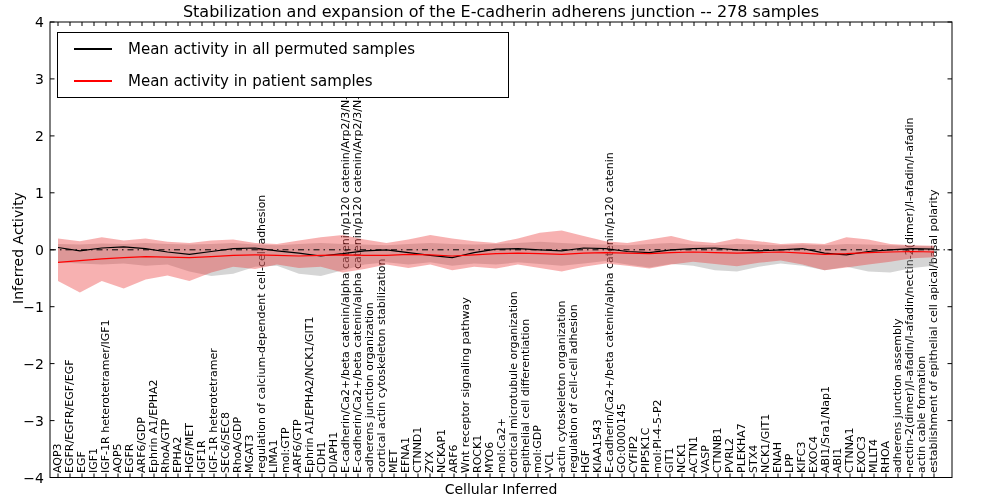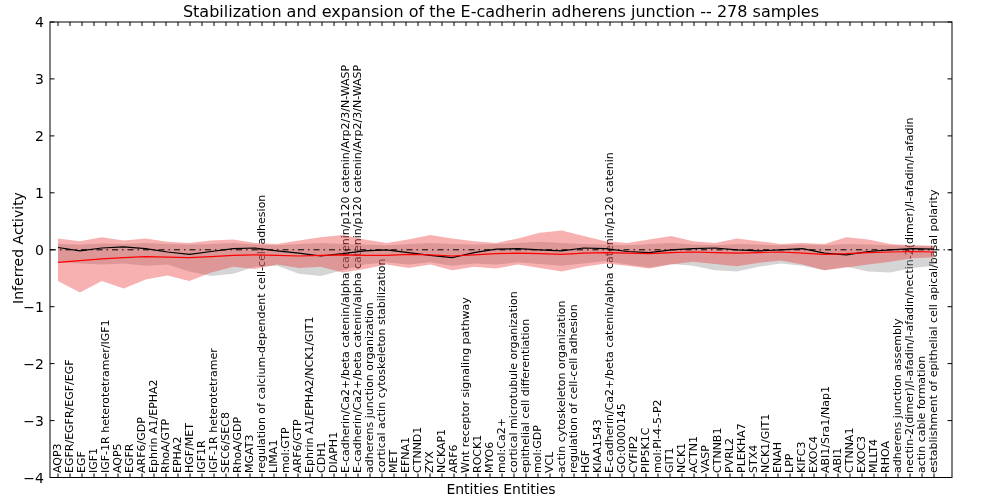--- a/index.html
+++ b/index.html
@@ -302,16 +302,26 @@
         <line x1="50" y1="363.6" x2="54.5" y2="363.6"></line>
         <line x1="952" y1="363.6" x2="947.5" y2="363.6"></line>
         <line x1="50" y1="420.6" x2="54.5" y2="420.6"></line>
         <line x1="952" y1="420.6" x2="947.5" y2="420.6"></line>
         <line x1="50" y1="477.5" x2="54.5" y2="477.5"></line>
         <line x1="952" y1="477.5" x2="947.5" y2="477.5"></line>
       </g>
       <rect x="50" y="22" width="902" height="455.5" fill="none" stroke="#000" stroke-width="1"></rect>
     </svg>
 
-
-  <div class="xlabel">Entities Entities</div>
+  <div class="legend">
+    <div class="legend-row">
+      <span class="legend-line" style="border-top-color: rgb(0, 0, 0);"></span>
+      <span class="legend-text">Mean activity in all permuted samples</span>
+    </div>
+    <div class="legend-row">
+      <span class="legend-line" style="border-top-color: rgb(255, 0, 0);"></span>
+      <span class="legend-text">Mean activity in patient samples</span>
+    </div>
+  </div>
+
+  <div class="xlabel">Cellular Inferred</div>
   <div class="ylabel">Inferred Activity</div>
 </div>
 
 </body></html>

